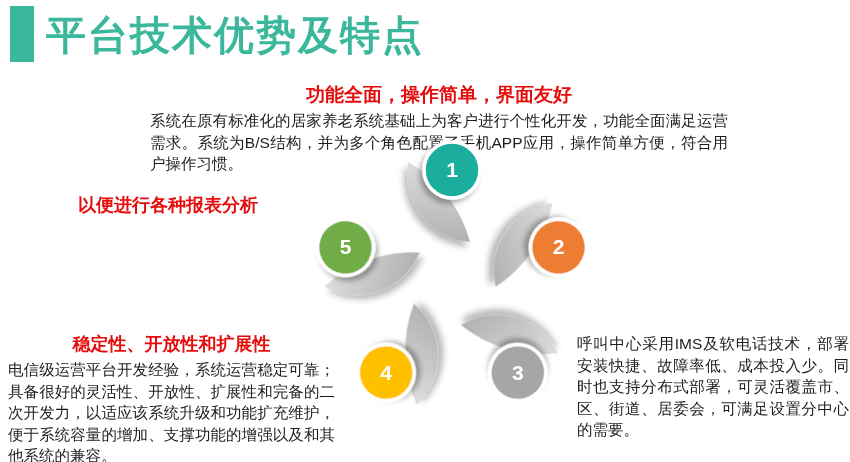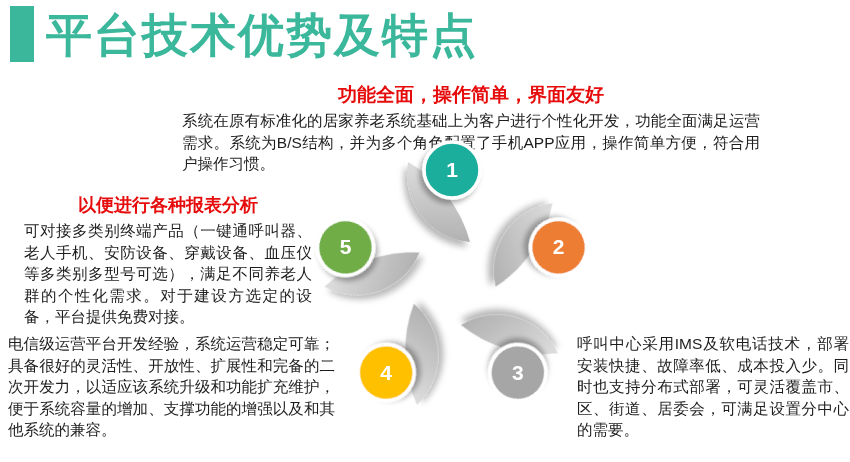--- a/index.html
+++ b/index.html
@@ -5,33 +5,33 @@
   html,body{margin:0;padding:0;background:#fff;}
   .slide{
     position:relative;width:850px;height:462px;background:#fff;overflow:hidden;
     font-family:"Liberation Sans","DejaVu Sans",sans-serif;color:#222;
   }
   
   .title-bar{
     position:absolute;left:10px;top:6px;width:24px;height:56px;background:#3BB79B;
   }
   .page-title{
-    position:absolute;left:46px;top:8px;font-size:46px;line-height:54px;
+    position:absolute;left:46px;top:8px;font-size:40px;line-height:54px;
     font-weight:700;color:#3BB79B;letter-spacing:2px;white-space:nowrap;
   }
   
   .block{position:absolute;}
   .block h3{
     margin:0 0 4px 0;font-size:18px;line-height:22px;font-weight:700;
     color:#E60C0C;text-align:center;
   }
   .block .body{
     font-size:15.5px;line-height:21.5px;text-align:justify;color:#1d1d1d;
   }
-  .block-top{left:150px;top:84px;width:578px;margin-left:32px;}
+  .block-top{left:150px;top:84px;width:578px;}
   .block-top h3{font-size:19px;}
   .block-left{left:24px;top:194px;width:288px;}
   .block-right{left:593px;top:215px;width:254px;}
   .block-bottom-left{left:8px;top:333px;width:327px;}
   .block-bottom-right{left:577px;top:333px;width:272px;}
   
   .pinwheel{position:absolute;left:302px;top:132px;width:300px;height:300px;}
   .pinwheel text{
     font-family:"Liberation Sans","DejaVu Sans",sans-serif;
     font-size:21px;font-weight:700;fill:#fff;text-anchor:middle;
@@ -45,27 +45,27 @@
   <div class="title-bar"></div>
   <div class="page-title">平台技术优势及特点</div>
 
   <div class="block block-top">
     <h3>功能全面，操作简单，界面友好</h3>
     <div class="body">系统在原有标准化的居家养老系统基础上为客户进行个性化开发，功能全面满足运营需求。系统为B/S结构，并为多个角色配置了手机APP应用，操作简单方便，符合用户操作习惯。</div>
   </div>
 
   <div class="block block-left">
     <h3>以便进行各种报表分析</h3>
-    <div class="body">可对接多类别终端产品（一键通呼叫器、老人手机、安防设备、穿戴设备、血压仪等多类别多型号可选），满足不同养老人群的个性化需求。对于建设方选定的设备，平台提供免费对接。</div>
   </div>
 
   <div class="block block-right">
   </div>
 
   <div class="block block-bottom-left">
+    <h3>稳定性、开放性和扩展性</h3>
     <div class="body">电信级运营平台开发经验，系统运营稳定可靠；具备很好的灵活性、开放性、扩展性和完备的二次开发力，以适应该系统升级和功能扩充维护，便于系统容量的增加、支撑功能的增强以及和其他系统的兼容。</div>
   </div>
 
   <div class="block block-bottom-right">
     <div class="body">呼叫中心采用IMS及软电话技术，部署安装快捷、故障率低、成本投入少。同时也支持分布式部署，可灵活覆盖市、区、街道、居委会，可满足设置分中心的需要。</div>
   </div>
 
   <svg class="pinwheel" viewBox="-150 -150 300 300" xmlns="http://www.w3.org/2000/svg">
     <defs>
       <linearGradient id="gGray" x1="0" y1="-130" x2="0" y2="-30" gradientUnits="userSpaceOnUse">

